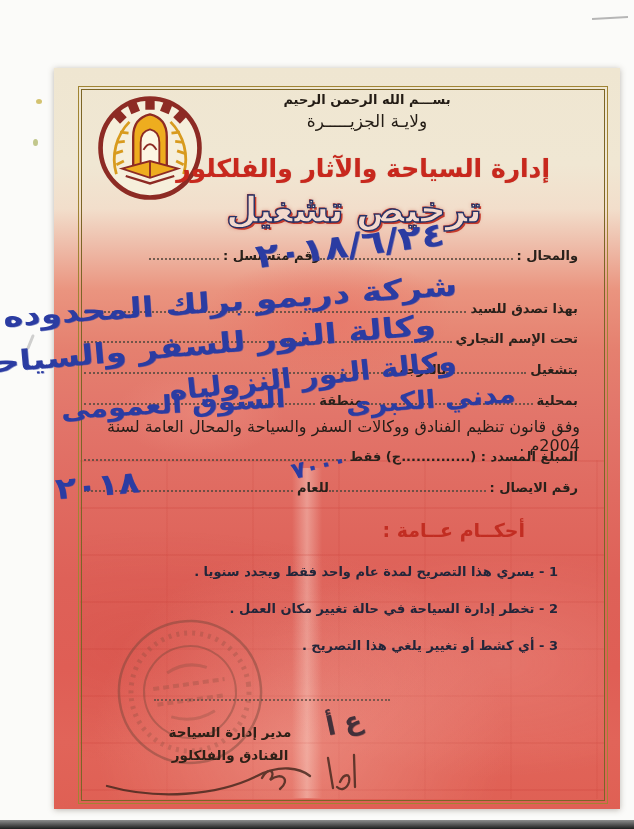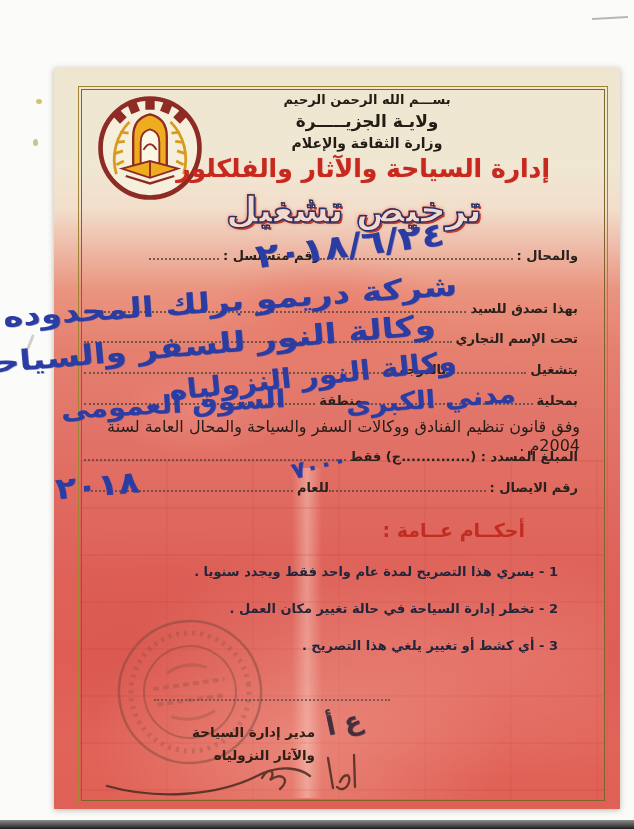--- a/index.html
+++ b/index.html
@@ -32,21 +32,21 @@
       radial-gradient(ellipse at 15% 55%, rgba(190,50,45,.18), transparent 45%),
       repeating-linear-gradient(180deg, rgba(198,58,50,.20) 0 2px, transparent 2px 47px),
       repeating-linear-gradient(90deg, rgba(198,58,50,.13) 0 2px, transparent 2px 86px);
   }
   .frame{position:absolute;left:24px;right:12px;top:18px;bottom:5px;border:1px solid #a08433;pointer-events:none;}
   .frame::after{content:"";position:absolute;inset:2px;border:1px solid #7c6526;}
 
   
   .hdr{position:absolute;left:130px;width:366px;text-align:center;direction:rtl;color:#231c15;white-space:nowrap;}
   .bismillah{top:24px;font-size:13px;font-weight:bold;}
-  .state-line{top:43px;font-size:17px;font-weight:bold;}
+  .state-line{top:43px;font-size:17px;font-weight:normal;}
   .ministry-line{top:67px;font-size:14px;font-weight:bold;}
   .dept-line{top:86px;font-size:25px;font-weight:bold;color:#c8281d;text-shadow:0 0 1px rgba(150,20,10,.4);}
   .doc-title{
     position:absolute;top:121px;left:140px;width:320px;text-align:center;direction:rtl;
     font-size:36px;font-weight:bold;color:#f3d9cd;
     -webkit-text-stroke:1.4px #273367;
     text-shadow:2px 2px 0 #c43a2c,-1px -1px 0 #c43a2c,0 0 4px rgba(196,58,44,.7);
   }
 
   
@@ -69,21 +69,21 @@
   .row-receipt{top:412px;}
 
   
   .prov-head{position:absolute;right:95px;top:451px;direction:rtl;font-size:19px;font-weight:bold;color:#c22d22;}
   .prov-item{position:absolute;right:62px;direction:rtl;font-size:13px;font-weight:bold;color:#23263a;white-space:nowrap;}
   .prov-1{top:496px;text-align:center;}.prov-2{top:533px;}.prov-3{top:570px;}
 
   
   .stamp{position:absolute;left:56px;top:544px;opacity:.85;}
   .dotline{position:absolute;left:100px;top:631px;width:236px;border-top:2px dotted #5c4c42;opacity:.75;}
-  .signatory{position:absolute;left:91px;top:653px;width:170px;direction:rtl;
+  .signatory{position:absolute;left:91px;top:653px;width:170px;text-align:center;direction:rtl;
              font-size:13.5px;font-weight:bold;color:#2e2017;line-height:23px;}
   .signature{position:absolute;left:48px;top:682px;}
 
   
   .hand{position:absolute;font-weight:bold;color:#2b3ca2;white-space:nowrap;direction:rtl;
         text-shadow:.5px .5px 0 rgba(43,60,162,.55);transform-origin:right center;}
   .hw-date{left:225px;top:146px;font-size:33px;transform:rotate(-7deg) scaleX(1.15);}
   .hw-certified{left:30px;top:201px;font-size:28px;transform:rotate(-4deg) scaleX(1.22);}
   .hw-trade{left:2px;top:240px;font-size:28px;transform:rotate(-5deg) scaleX(1.22);}
   .hw-operate{left:140px;top:277px;font-size:27px;transform:rotate(-6deg) scaleX(1.1);}
@@ -139,21 +139,20 @@
     <path d="M53,62 Q60,50 67,62" fill="none" stroke="#8d2b24" stroke-width="2"></path>
     <g>
       <path d="M30,82 L60,74 L90,82 L60,92 Z" fill="#eead1f" stroke="#8d2b24" stroke-width="2"></path>
       <path d="M34,90 L60,98 L86,90" fill="none" stroke="#8d2b24" stroke-width="2.5"></path>
       <path d="M60,74 L60,92" stroke="#8d2b24" stroke-width="2"></path>
     </g>
   </svg>
 
   <div class="hdr bismillah">بســـم الله الرحمن الرحيم</div>
   <div class="hdr state-line">ولايـة الجزيـــــرة</div>
-  <div class="hdr ministry-line">وزارة الثقافة والإعلام</div>
   <div class="hdr dept-line">إدارة السياحة والآثار والفلكلور</div>
 
   <div class="doc-title">ترخيص تشغيل</div>
 
   <div class="row row-date">
     <span class="lbl">والمحال :</span>
     <span class="dots"></span>
     <span class="lbl">رقم متسلسل :</span>
     <span class="dots fix70"></span>
   </div>
@@ -211,21 +210,21 @@
       <path d="M58,102 q22,10 44,0" stroke-width="3" opacity="0.3"></path>
     </g>
   </svg>
 
   <div class="dotline"></div>
 
   <div class="hw-approval">ع أ</div>
 
   <div class="signatory">
     <div>مدير إدارة السياحة</div>
-    <div>والآثار النزولياه</div>
+    <div>الفنادق والفلكلور</div>
   </div>
 
   <svg class="signature" width="260" height="55" viewBox="0 0 260 55">
     <g stroke="#4a2a20" stroke-width="2.3" fill="none" stroke-linecap="round" opacity="0.85">
       <path d="M5,36 C 55,50 115,46 155,26 C 178,14 198,18 208,26"></path>
       <path d="M160,28 c6,-12 15,-7 8,2 c12,-9 21,0 10,9"></path>
       <path d="M226,8 l5,30"></path>
       <path d="M238,32 c4,-9 11,-9 9,0 c-2,7 -8,9 -12,5"></path>
       <path d="M252,5 l1,32"></path>
     </g>

